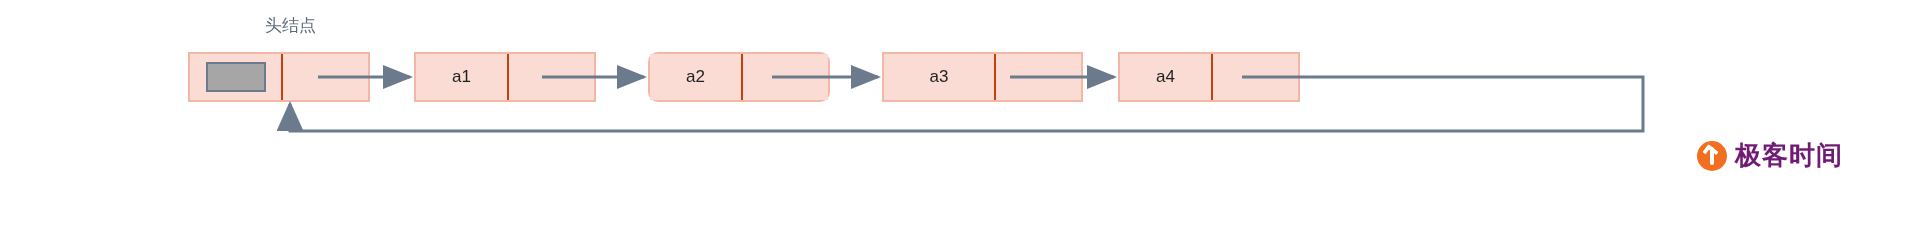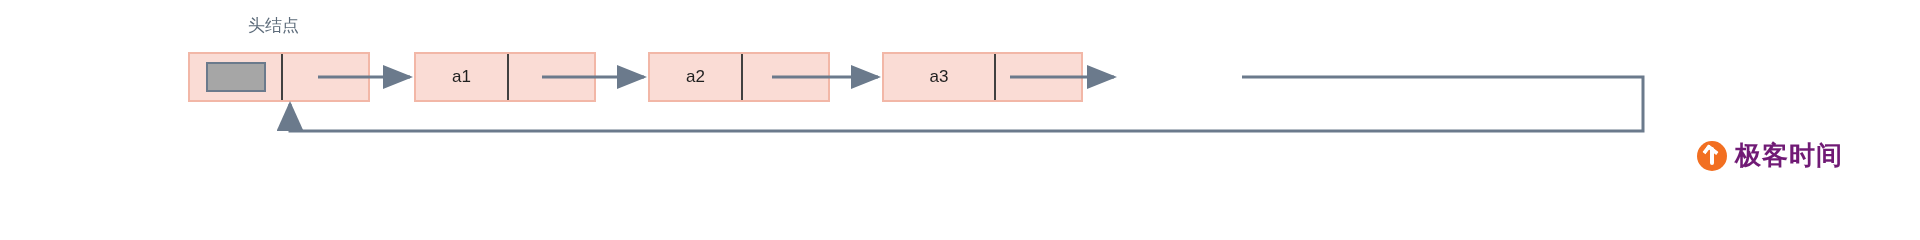--- a/index.html
+++ b/index.html
@@ -30,21 +30,21 @@
     box-sizing: border-box;
     display: flex;
     align-items: center;
     justify-content: center;
     font-size: 17px;
     color: #1f1f1f;
     background: #fadcd5;
     height: 100%;
   }
   .cell.data {
-    border-right: 2px solid #404040;
+    border-right: 2px solid #c2410c;
   }
   .grayblock {
     width: 60px;
     height: 30px;
     background: #a6a6a6;
     border: 2px solid #6b7a8c;
     box-sizing: border-box;
   }
   .label-head {
     position: absolute;
@@ -102,44 +102,48 @@
     color: #701a75;
     letter-spacing: 1px;
     white-space: nowrap;
   }
 </style>
 </head>
 <body>
 
 <div id="canvas">
 
-  <div class="label-head" style="left:248px; top:14px;text-align:right;">头结点</div>
+  <div class="label-head" style="left:265px; top:14px;text-align:right;">头结点</div>
 
   <div class="node" id="node-head" style="left:188px;">
     <div class="cell data" style="width:93px;">
       <div class="grayblock"></div>
     </div>
     <div class="cell" style="width:85px;"></div>
   </div>
 
   <div class="node" id="node-n1" style="left:414px;">
     <div class="cell data" style="width:93px;">a1</div>
     <div class="cell" style="width:85px;"></div>
   </div>
 
-  <div class="node" id="node-n2" style="left:648px;">
+  <div class="node" id="node-n2" style="left:648px;border-radius:10px;">
     <div class="cell data" style="width:93px;">a2</div>
     <div class="cell" style="width:85px;"></div>
   </div>
 
   <div class="node" id="node-n3" style="left:882px;">
     <div class="cell data" style="width:112px;">a3</div>
     <div class="cell" style="width:85px;"></div>
   </div>
 
+  <div class="node" id="node-n4" style="left:1118px;">
+    <div class="cell data" style="width:93px;">a4</div>
+    <div class="cell" style="width:85px;"></div>
+  </div>
 
   <svg class="overlay" viewBox="0 0 1920 211">
     <defs>
       <marker id="ah" markerWidth="10" markerHeight="8" refX="9" refY="4" orient="auto">
         <path d="M0,0 L10,4 L0,8 z" fill="#6b7a8c"></path>
       </marker>
       <marker id="ahup" markerWidth="10" markerHeight="9" refX="9" refY="4.5" orient="auto">
         <path d="M0,0 L10,4.5 L0,9 z" fill="#6b7a8c"></path>
       </marker>
     </defs>

